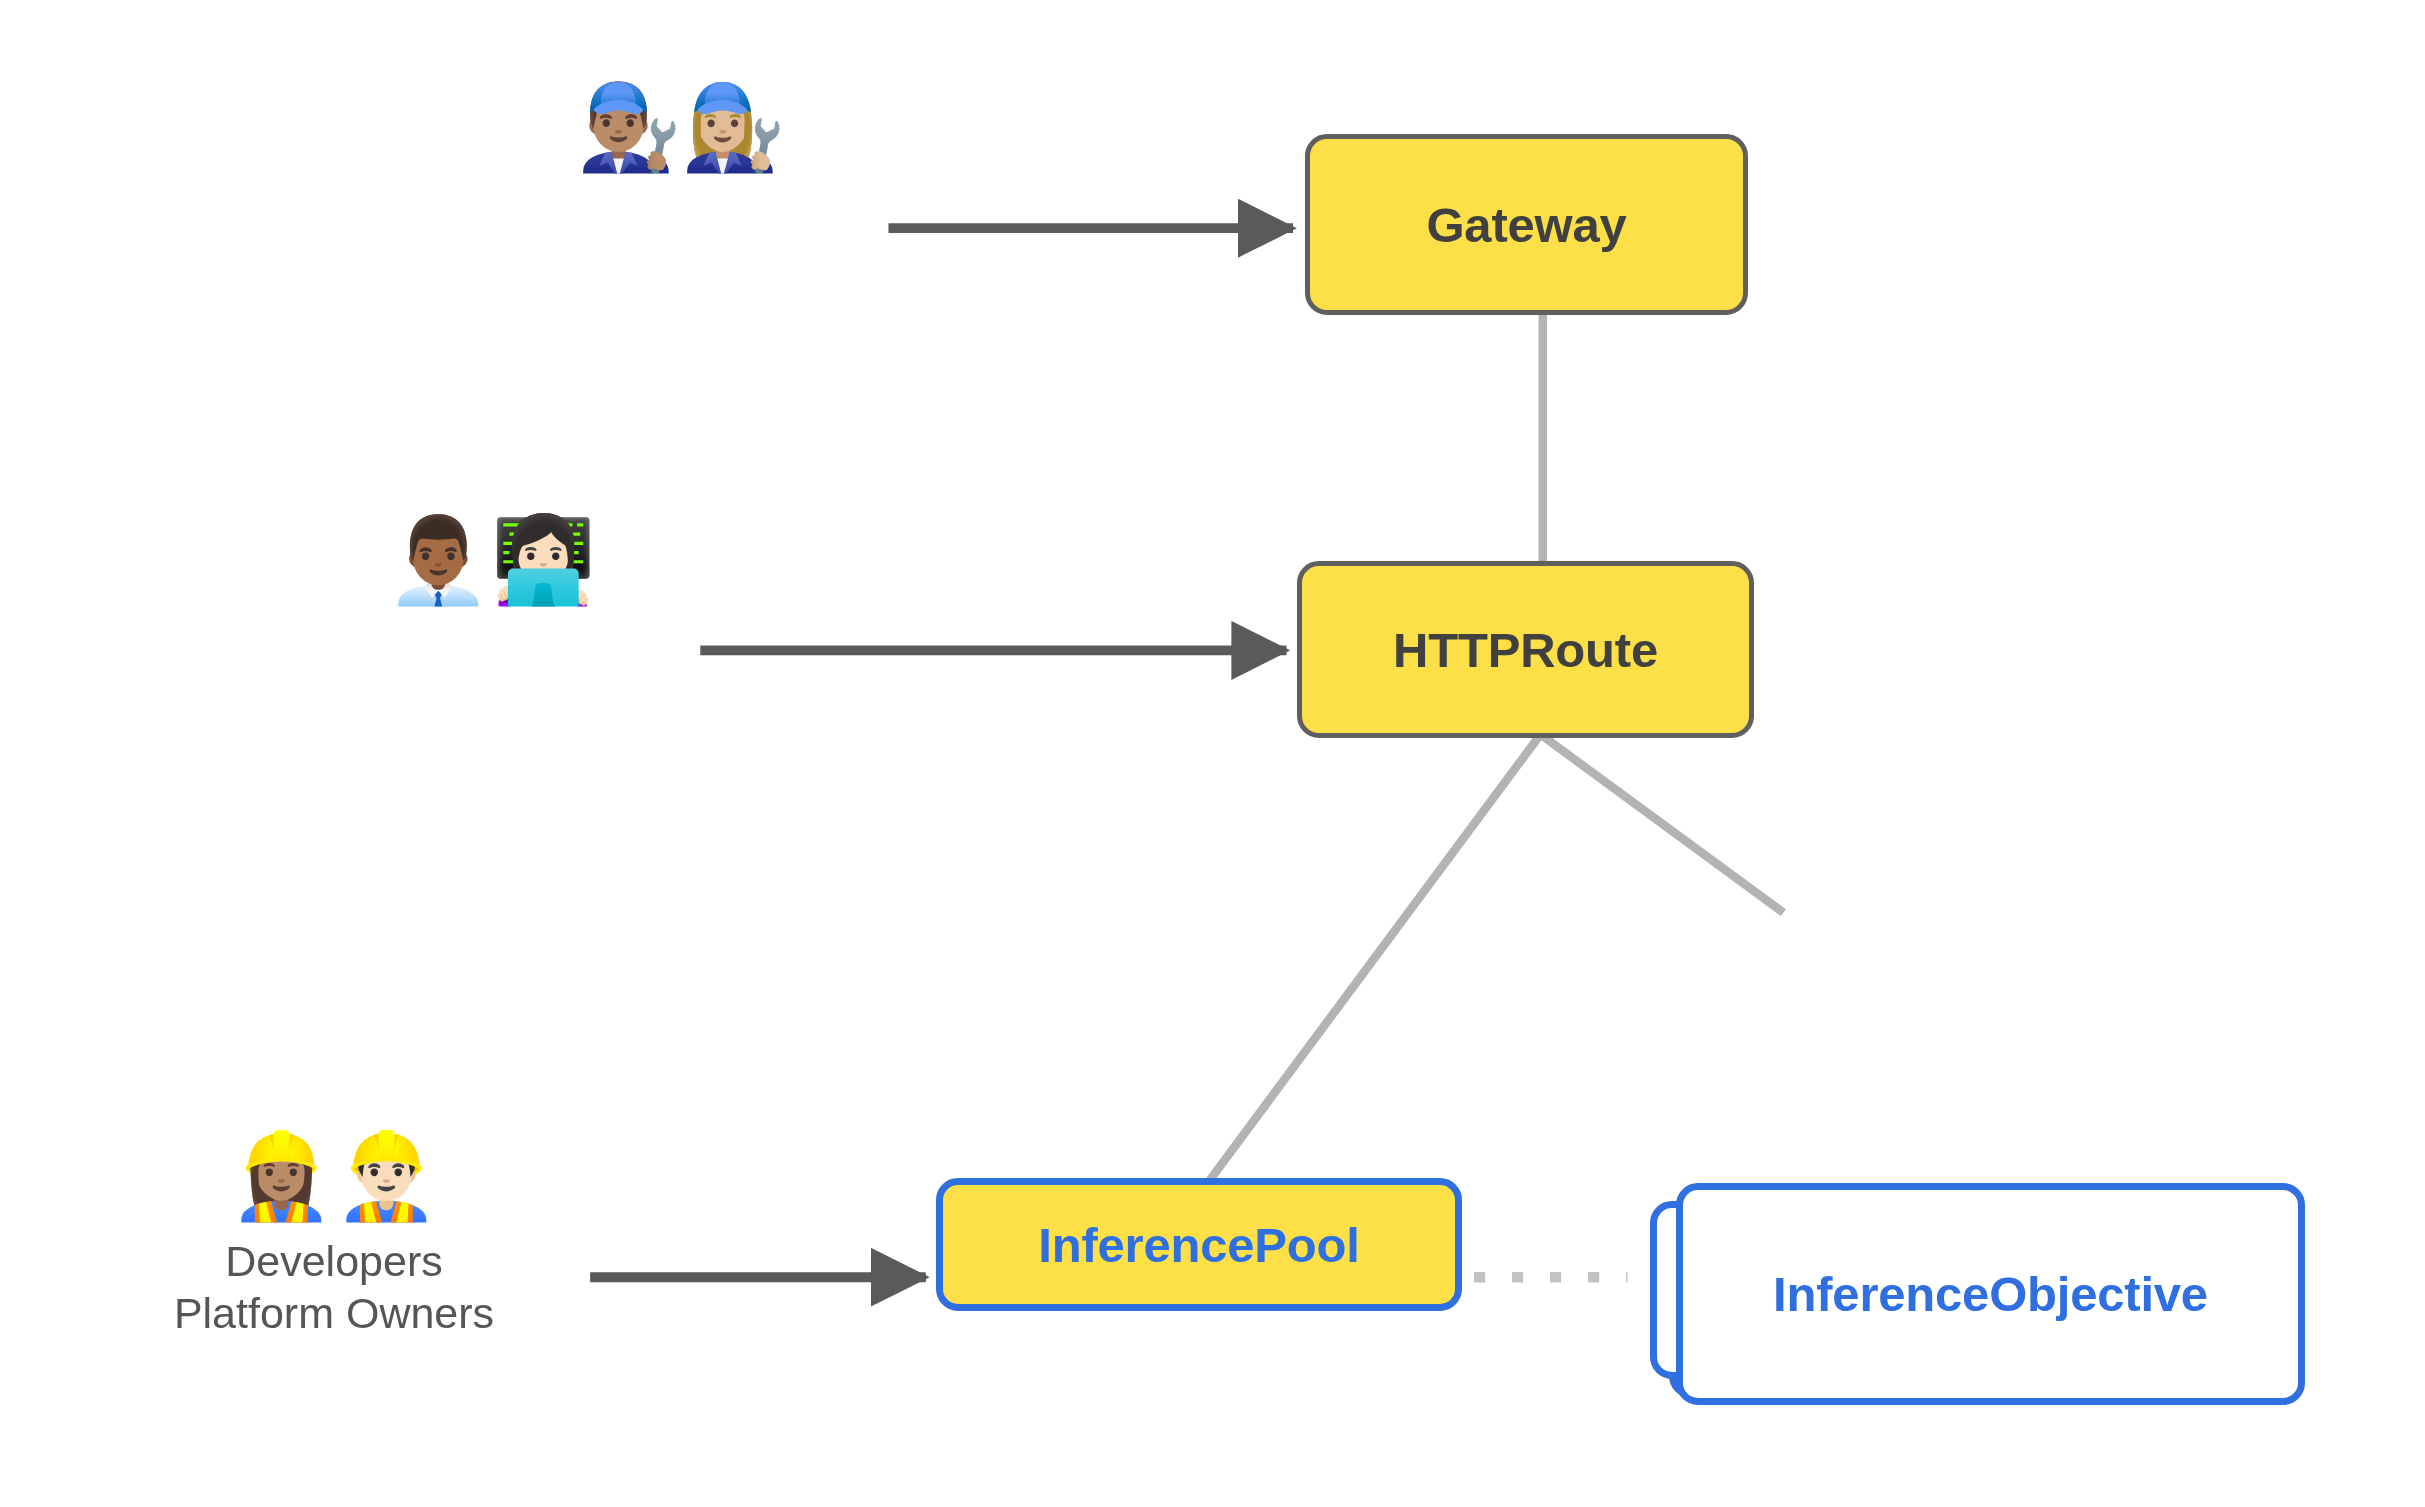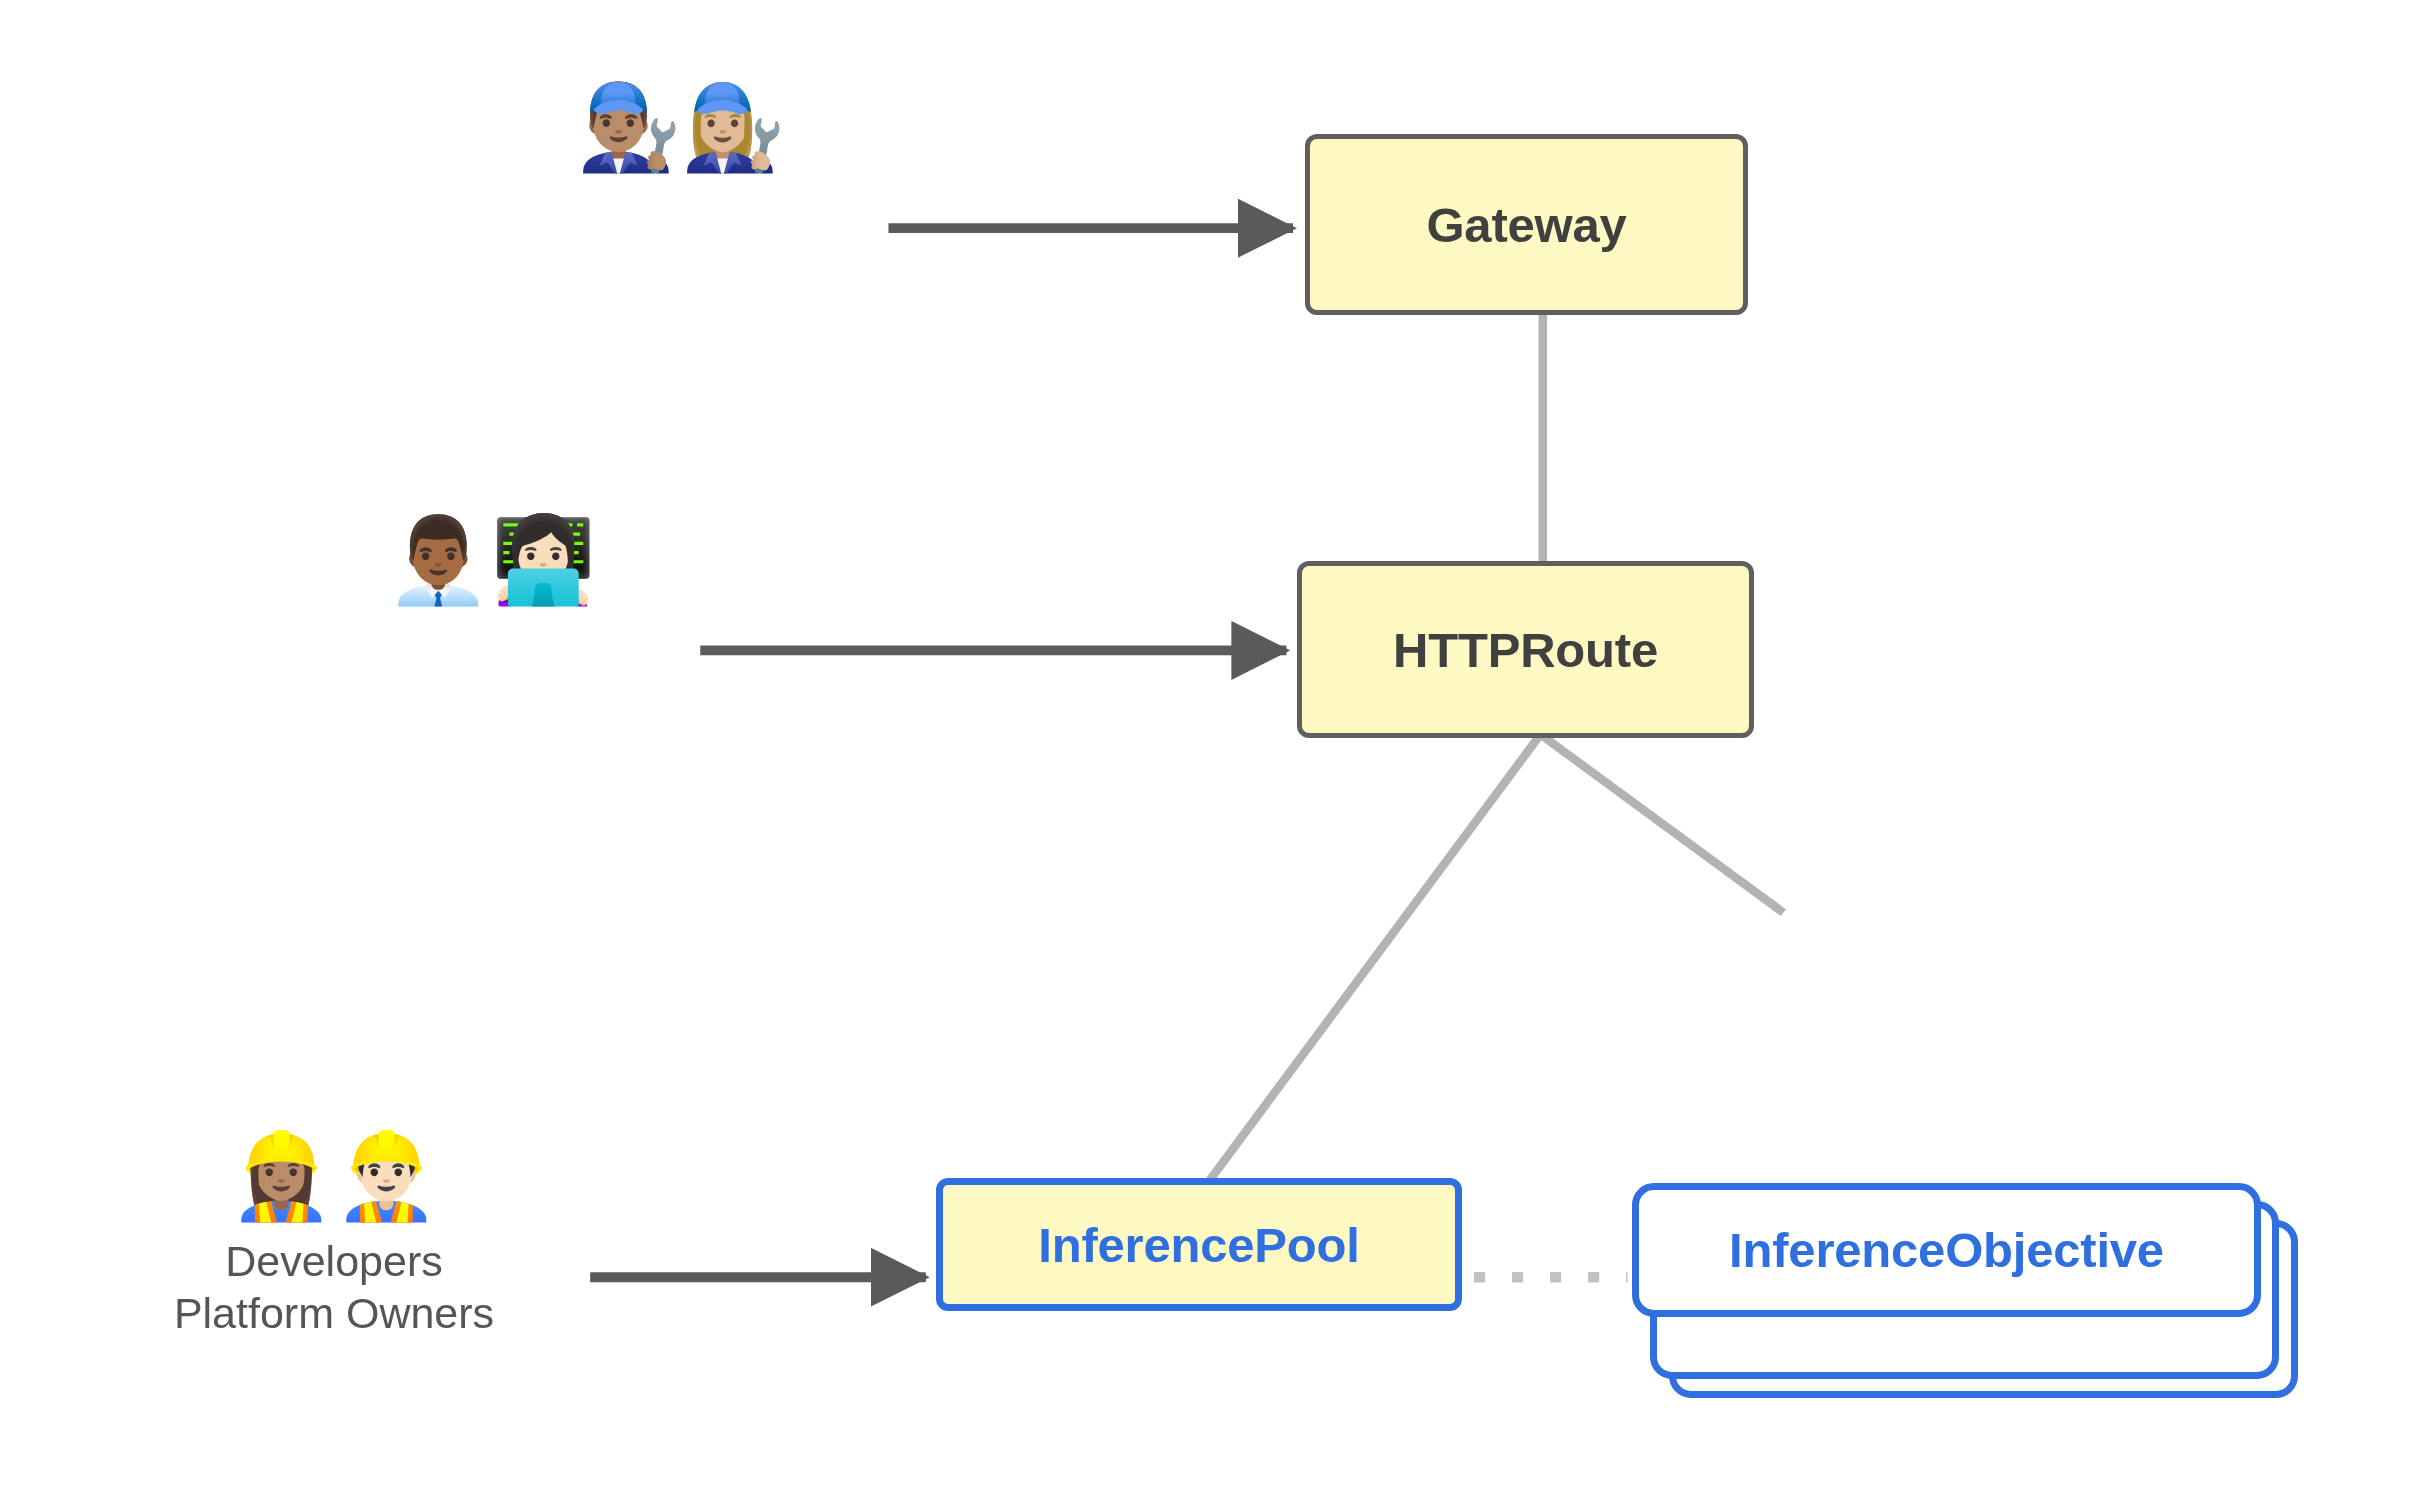--- a/index.html
+++ b/index.html
@@ -30,22 +30,22 @@
   }
 
   
   .node {
     position: absolute;
     z-index: 3;
     box-sizing: border-box;
     display: flex;
     align-items: center;
     justify-content: center;
-    background: #fef9c3;
-    border-radius: 12px;
+    background: #fde047;
+    border-radius: 22px;
     border-style: solid;
   }
   .node .node-label {
     font-weight: bold;
     letter-spacing: -0.2px;
     white-space: nowrap;
   }
 
   .node.gray {
     border-color: #5f5f5f;
@@ -179,19 +179,19 @@
   </div>
 
 
   <div class="node blue" style="left:936px; top:1178px; width:526px; height:133px;">
     <span class="node-label">InferencePool</span>
   </div>
 
   <div class="stack" style="left:1632px; top:1183px; width:669px; height:216px;">
     <div class="card c3" style="width:629px; height:178px;"></div>
     <div class="card c2" style="width:629px; height:178px;"></div>
-    <div class="card c1" style="width:629px; height:134px;">
+    <div class="card c1" style="width:629px; height:222px;margin-left:44px;">
       <span class="node-label">InferenceObjective</span>
     </div>
   </div>
 
 </div>
 
 
 </body></html>

